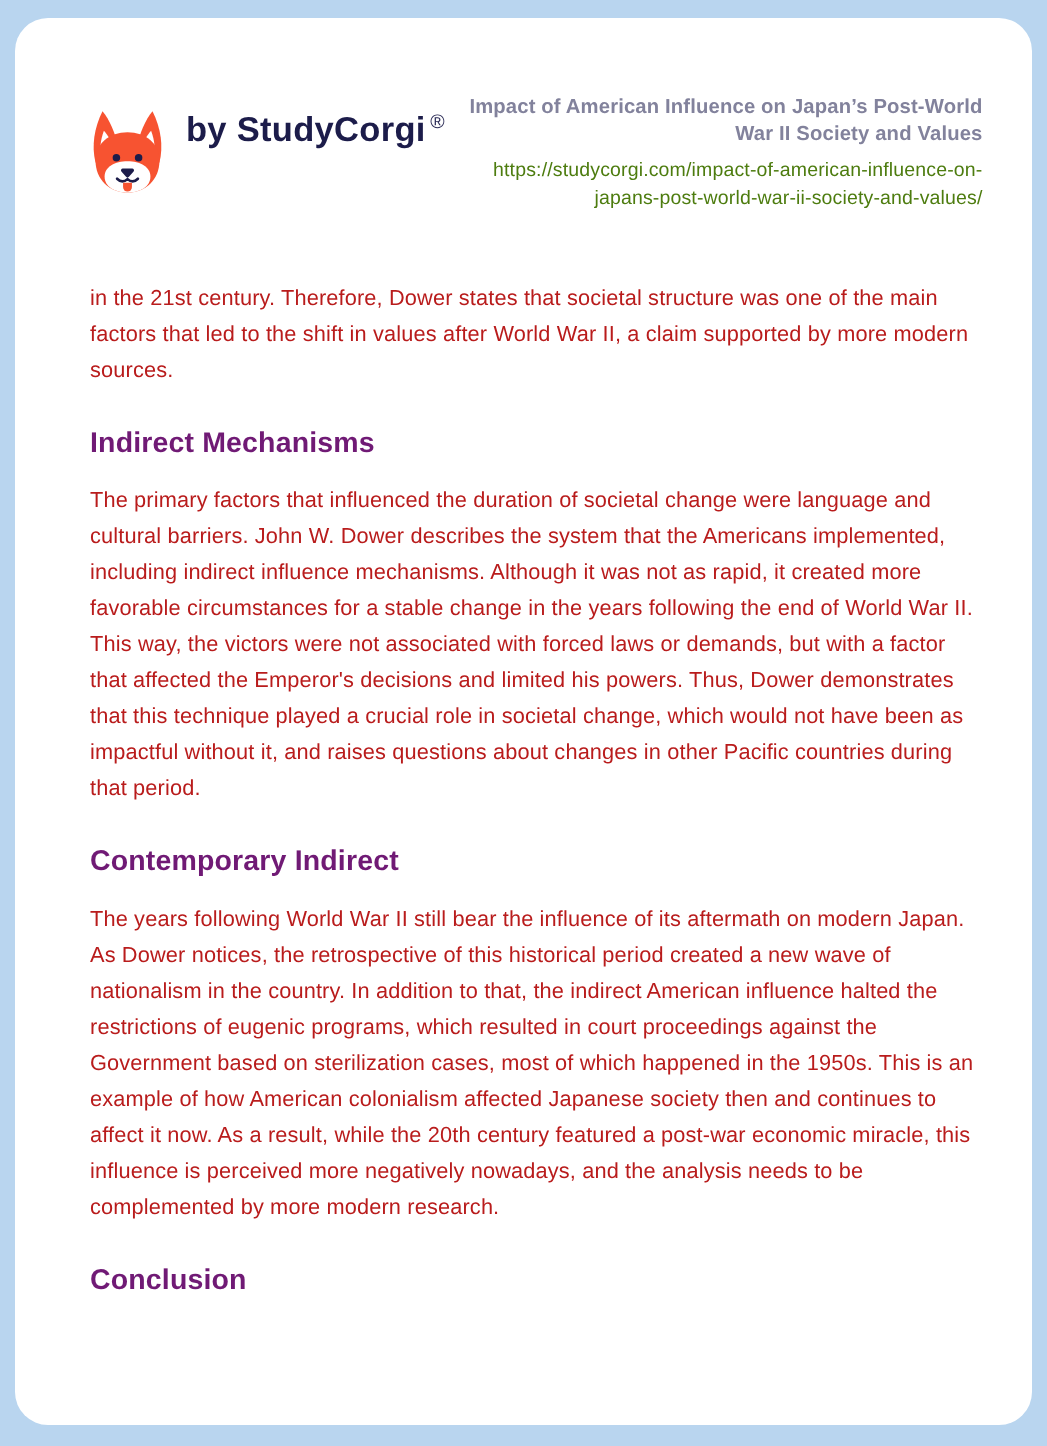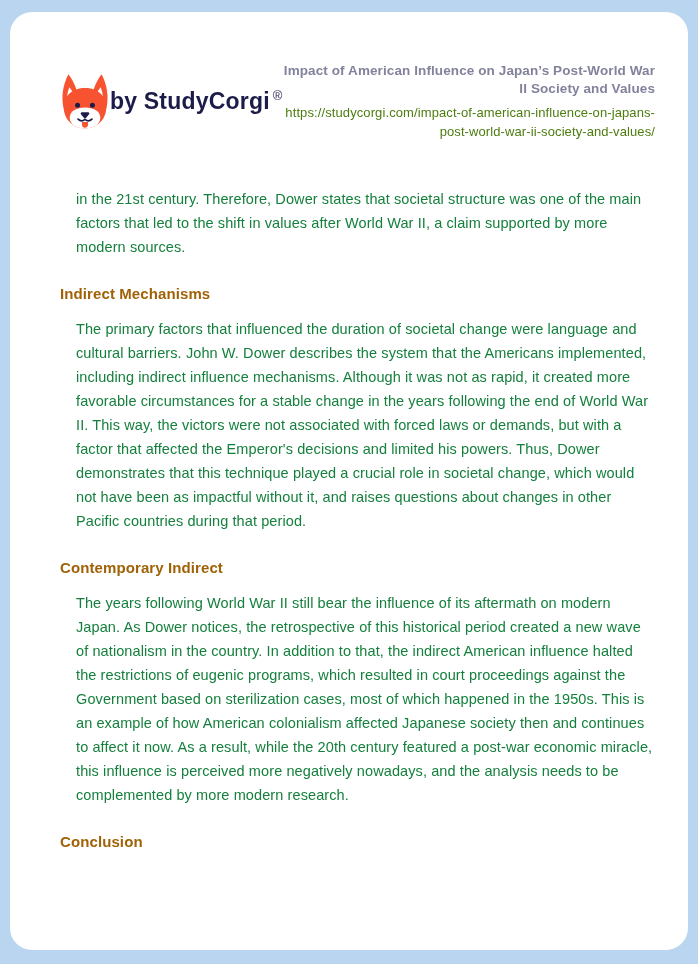--- a/index.html
+++ b/index.html
@@ -24,22 +24,22 @@
   }
   
   .doc-header {
     display: flex;
     justify-content: space-between;
     align-items: center;
     margin-bottom: 46px;
   }
   .logo {
     display: flex;
-    align-items: center;
-    gap: 0;
+    align-items: flex-start;
+    gap: 14px;
     flex: 0 0 auto;
   }
   .logo-icon { width: 50px; height: 58px; flex: 0 0 auto; }
   .logo-text {
     font-size: 23px;
     font-weight: 700;
     color: #1C1C4A;
     letter-spacing: 0.2px;
     white-space: nowrap;
   }
@@ -69,31 +69,31 @@
     line-height: 19px;
     letter-spacing: 0.1px;
     margin-top: 5px;
     overflow-wrap: break-word;
     text-decoration: none;
     display: block;
   }
   
   .article { max-width: 595px; }
   .article p {
-    margin: 0 0 24px 16px;
+    margin: 0 0 24px 0;
     font-size: 14.5px;
     line-height: 24px;
-    color: #15803d;
+    color: #b91c1c;
     letter-spacing: 0.1px;
   }
   .article h2 {
     margin: 26px 0 15px 0;
-    font-size: 15px;
+    font-size: 19px;
     font-weight: 700;
-    color: #a16207;
+    color: #701a75;
     letter-spacing: 0.1px;
   }
 </style>
 </head>
 <body>
 
 <div class="page-card">
 
   <div class="doc-header">
 

